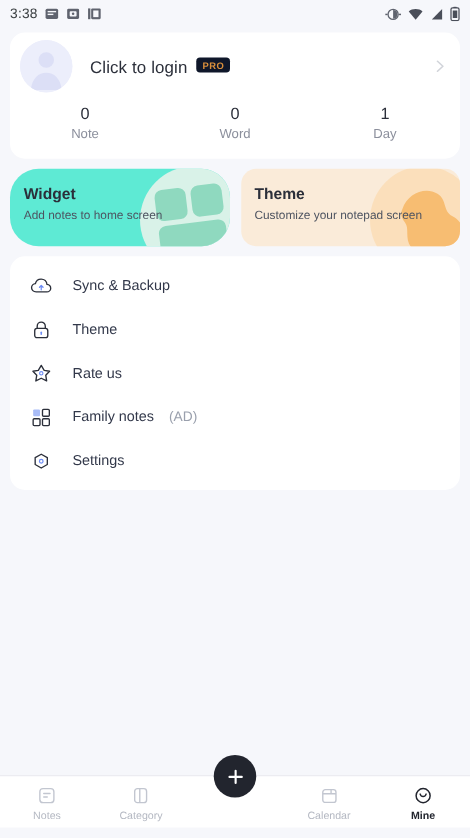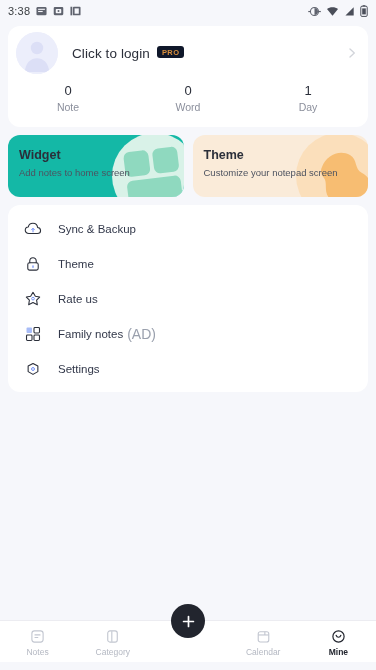--- a/index.html
+++ b/index.html
@@ -64,35 +64,35 @@
   .stat-num { font-size: 13px; color: #2b2f3a; line-height: 18px; }
   .stat-lbl { font-size: 10.5px; color: #8b8f9c; line-height: 15px; }
 
   
   .promos { display: flex; gap: 9px; margin: 8px 8px 0 8px; }
   .promo {
     position: relative; flex: 1 1 0;
     height: 62px; border-radius: 12px; overflow: hidden;
     padding: 13px 0 0 11px;
   }
-  .promo-widget { background: #14b8a6; }
+  .promo-widget { background: #5eead4; border-radius: 23px; }
   .promo-theme  { background: #faebd9; }
   .promo-title { font-size: 12.5px; font-weight: bold; color: #2b2f3a; position: relative; z-index: 2; }
   .promo-sub { font-size: 9.5px; color: #4d5360; margin-top: 5px; position: relative; z-index: 2; }
   .promo-art { position: absolute; right: -14px; bottom: -22px; z-index: 1; }
 
   
   .menu-card { margin-top: 8px; padding: 6px 0 6px 0; }
   .menu-item {
     display: flex; align-items: center;
     height: 35px; padding: 0 16px;
   }
   .mi-icon { width: 18px; height: 18px; flex: 0 0 18px; display: flex; align-items: center; justify-content: center; }
   .mi-label { margin-left: 16px; font-size: 11.5px; color: #32384a; text-align: right; }
-  .mi-ad { font-size: 14px; color: #9aa0ad; margin-left: 4px; }
+  .mi-ad { font-size: 11px; color: #9aa0ad; margin-left: 12px; }
 
   
   .navbar {
     position: absolute; left: 0; right: 0; bottom: 8px;
     height: 42px; background: #ffffff;
     border-top: 1px solid #ececf1;
     display: flex; align-items: flex-start;
   }
   .nav-item {
     flex: 1 1 0; height: 42px;

